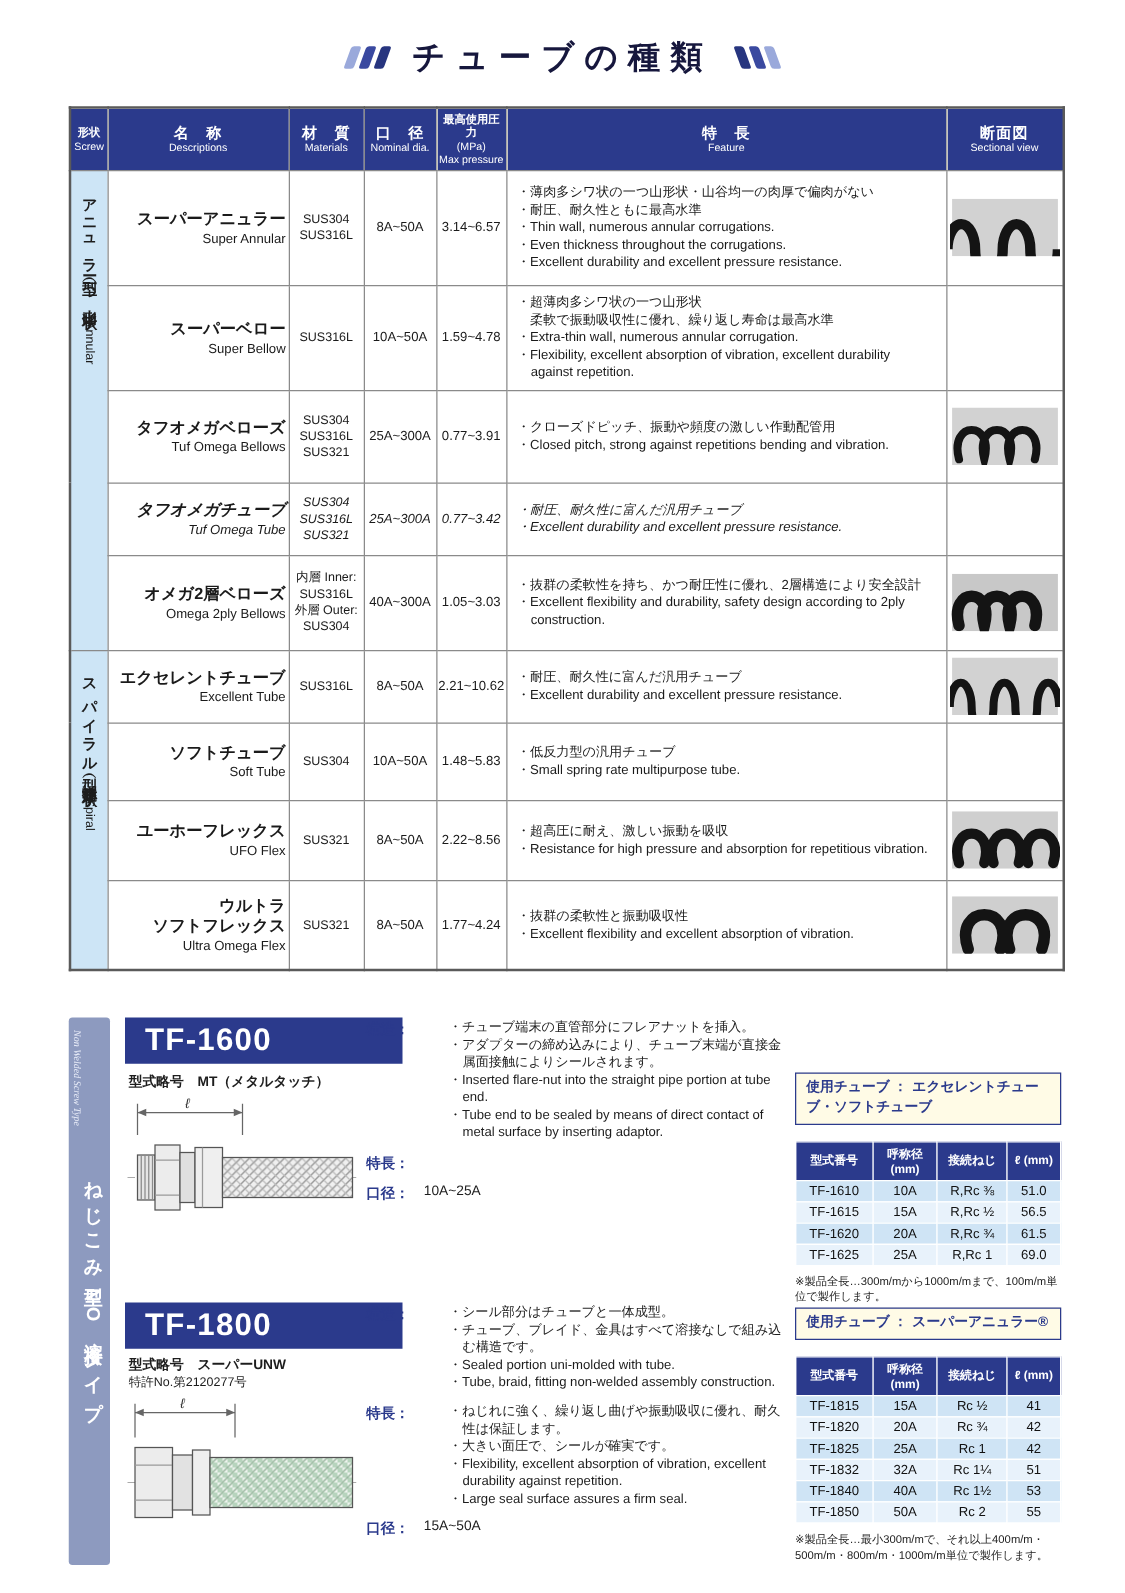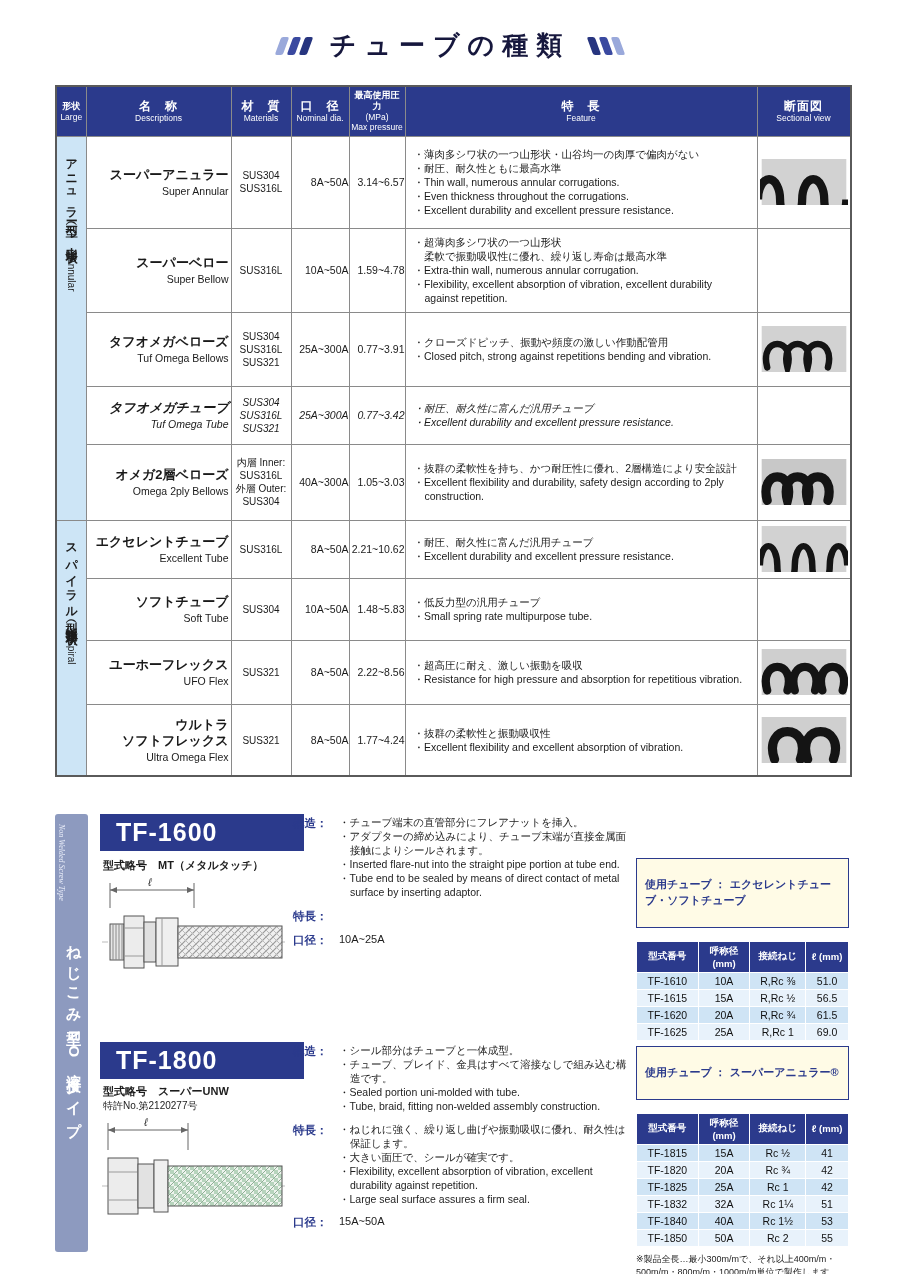--- a/index.html
+++ b/index.html
@@ -33,49 +33,49 @@
 
   .group-cell { background:#cde5f6; vertical-align:top; }
   .group-wrap { display:flex; flex-direction:column; align-items:center; padding-top:14px; gap:12px; }
   .group-ja { writing-mode:vertical-rl; font-size:12px; font-weight:bold; letter-spacing:2px; color:#1d1d1d; white-space:nowrap; }
   .group-en { writing-mode:vertical-rl; font-size:10px; color:#1d1d1d; white-space:nowrap; }
 
   .name-cell { text-align:right; vertical-align:middle; padding:2px; }
   .name-ja { font-size:13px; font-weight:bold; white-space:pre-line; line-height:1.25; }
   .name-en { font-size:10.5px; margin-top:2px; }
   .mat-cell { text-align:center; vertical-align:middle; font-size:10px; white-space:pre-line; line-height:1.3; }
-  .dia-cell, .press-cell { text-align:right; vertical-align:middle; font-size:10.5px; }
+  .dia-cell, .press-cell { text-align:center; vertical-align:middle; font-size:10.5px; }
   .feat-cell { vertical-align:middle; padding:5px 8px; }
   .feat { font-size:10.5px; line-height:1.34; padding-left:11px; text-indent:-11px; }
   .sec-cell { text-align:center; vertical-align:middle; background:#fff; padding:2px; }
   .secimg { width:88px; height:46px; display:block; margin:0 auto; }
 
   
   .bottom { position:absolute; left:0; top:812px; width:900px; height:458px; }
 
   .side-bar { position:absolute; left:55px; top:2px; width:33px; height:438px; background:#8d9abf; border-radius:3px; }
   .side-bar .ja { position:absolute; top:50%; left:55%; transform:translate(-50%,-50%); writing-mode:vertical-rl; color:#fff; font-size:15px; font-weight:bold; letter-spacing:4px; white-space:nowrap; }
   .side-bar .en { position:absolute; top:10px; left:2px; writing-mode:vertical-rl; color:#e8ecf8; font-size:8px; font-style:italic; font-family:"Liberation Serif","DejaVu Serif",serif; white-space:nowrap; }
 
-  .tf-header { position:absolute; left:100px; width:204px; height:37px; background:#2b3a8c; color:#fff; font-size:25px; font-weight:bold; line-height:37px; padding-left:16px; letter-spacing:1px; }
+  .tf-header { position:absolute; left:100px; width:222px; height:37px; background:#2b3a8c; color:#fff; font-size:25px; font-weight:bold; line-height:37px; padding-left:16px; letter-spacing:1px; }
   .model-line { position:absolute; left:103px; font-size:11px; font-weight:bold; color:#1d1d1d; }
   .patent-line { position:absolute; left:103px; font-size:10px; color:#1d1d1d; }
   .drawing { position:absolute; left:98px; width:190px; }
 
   .mid-col { position:absolute; left:293px; width:338px; }
-  .sec-row { display:flex; margin-bottom:9px; }
+  .sec-row { display:flex; margin-bottom:9px;gap:20px; }
   .sec-label { color:#2b3a8c; font-weight:bold; font-size:11.5px; width:46px; flex:none; }
   .sec-label.wide { width:64px; }
   .sec-body { flex:1; }
   .bullet { font-size:10.5px; line-height:1.33; padding-left:11px; text-indent:-11px; color:#1d1d1d; }
   .inline-row { display:flex; margin-bottom:5px; }
   .inline-row .val { font-size:11px; color:#1d1d1d; }
 
   .right-col { position:absolute; left:636px; width:213px; }
-  .use-box { border:1px solid #2b3a8c; background:#fffbe6; color:#2b3a8c; font-size:11px; font-weight:bold; padding:18px 8px; line-height:1.45; }
+  .use-box { border:1px solid #2b3a8c; background:#fffbe6; color:#2b3a8c; font-size:11px; font-weight:bold; padding:4px 8px; line-height:1.45; }
   .use-box .ulabel { margin-right:4px; }
   .spec-table { border-collapse:collapse; width:213px; margin-top:13px; }
   .spec-table th { background:#2b3a8c; color:#fff; font-size:9.5px; font-weight:bold; padding:3px 1px; border:1px solid #fff; }
   .spec-table td { font-size:10.5px; text-align:center; padding:2px 1px; border:1px solid #fff; color:#111; }
   .spec-table tbody tr:nth-child(odd) td { background:#cfe4f5; }
   .spec-table tbody tr:nth-child(even) td { background:#e8f2fb; }
   .sc-model{width:62px;} .sc-dia{width:52px;} .sc-thread{width:56px;} .sc-len{width:43px;}
   .note { font-size:9px; line-height:1.4; margin-top:6px; color:#1d1d1d; }
 </style>
 </head>
@@ -104,21 +104,21 @@
         <col class="c-mat">
         <col class="c-dia">
         <col class="c-press">
         <col class="c-feat">
         <col class="c-sec">
       </colgroup>
     <thead>
       <tr>
         <th>
             <div class="th-ja sm">形状</div>
-            <div class="th-en">Large</div>
+            <div class="th-en">Screw</div>
           </th>
         <th>
             <div class="th-ja">名　称</div>
             <div class="th-en">Descriptions</div>
           </th>
         <th>
             <div class="th-ja">材　質</div>
             <div class="th-en">Materials</div>
           </th>
         <th>

